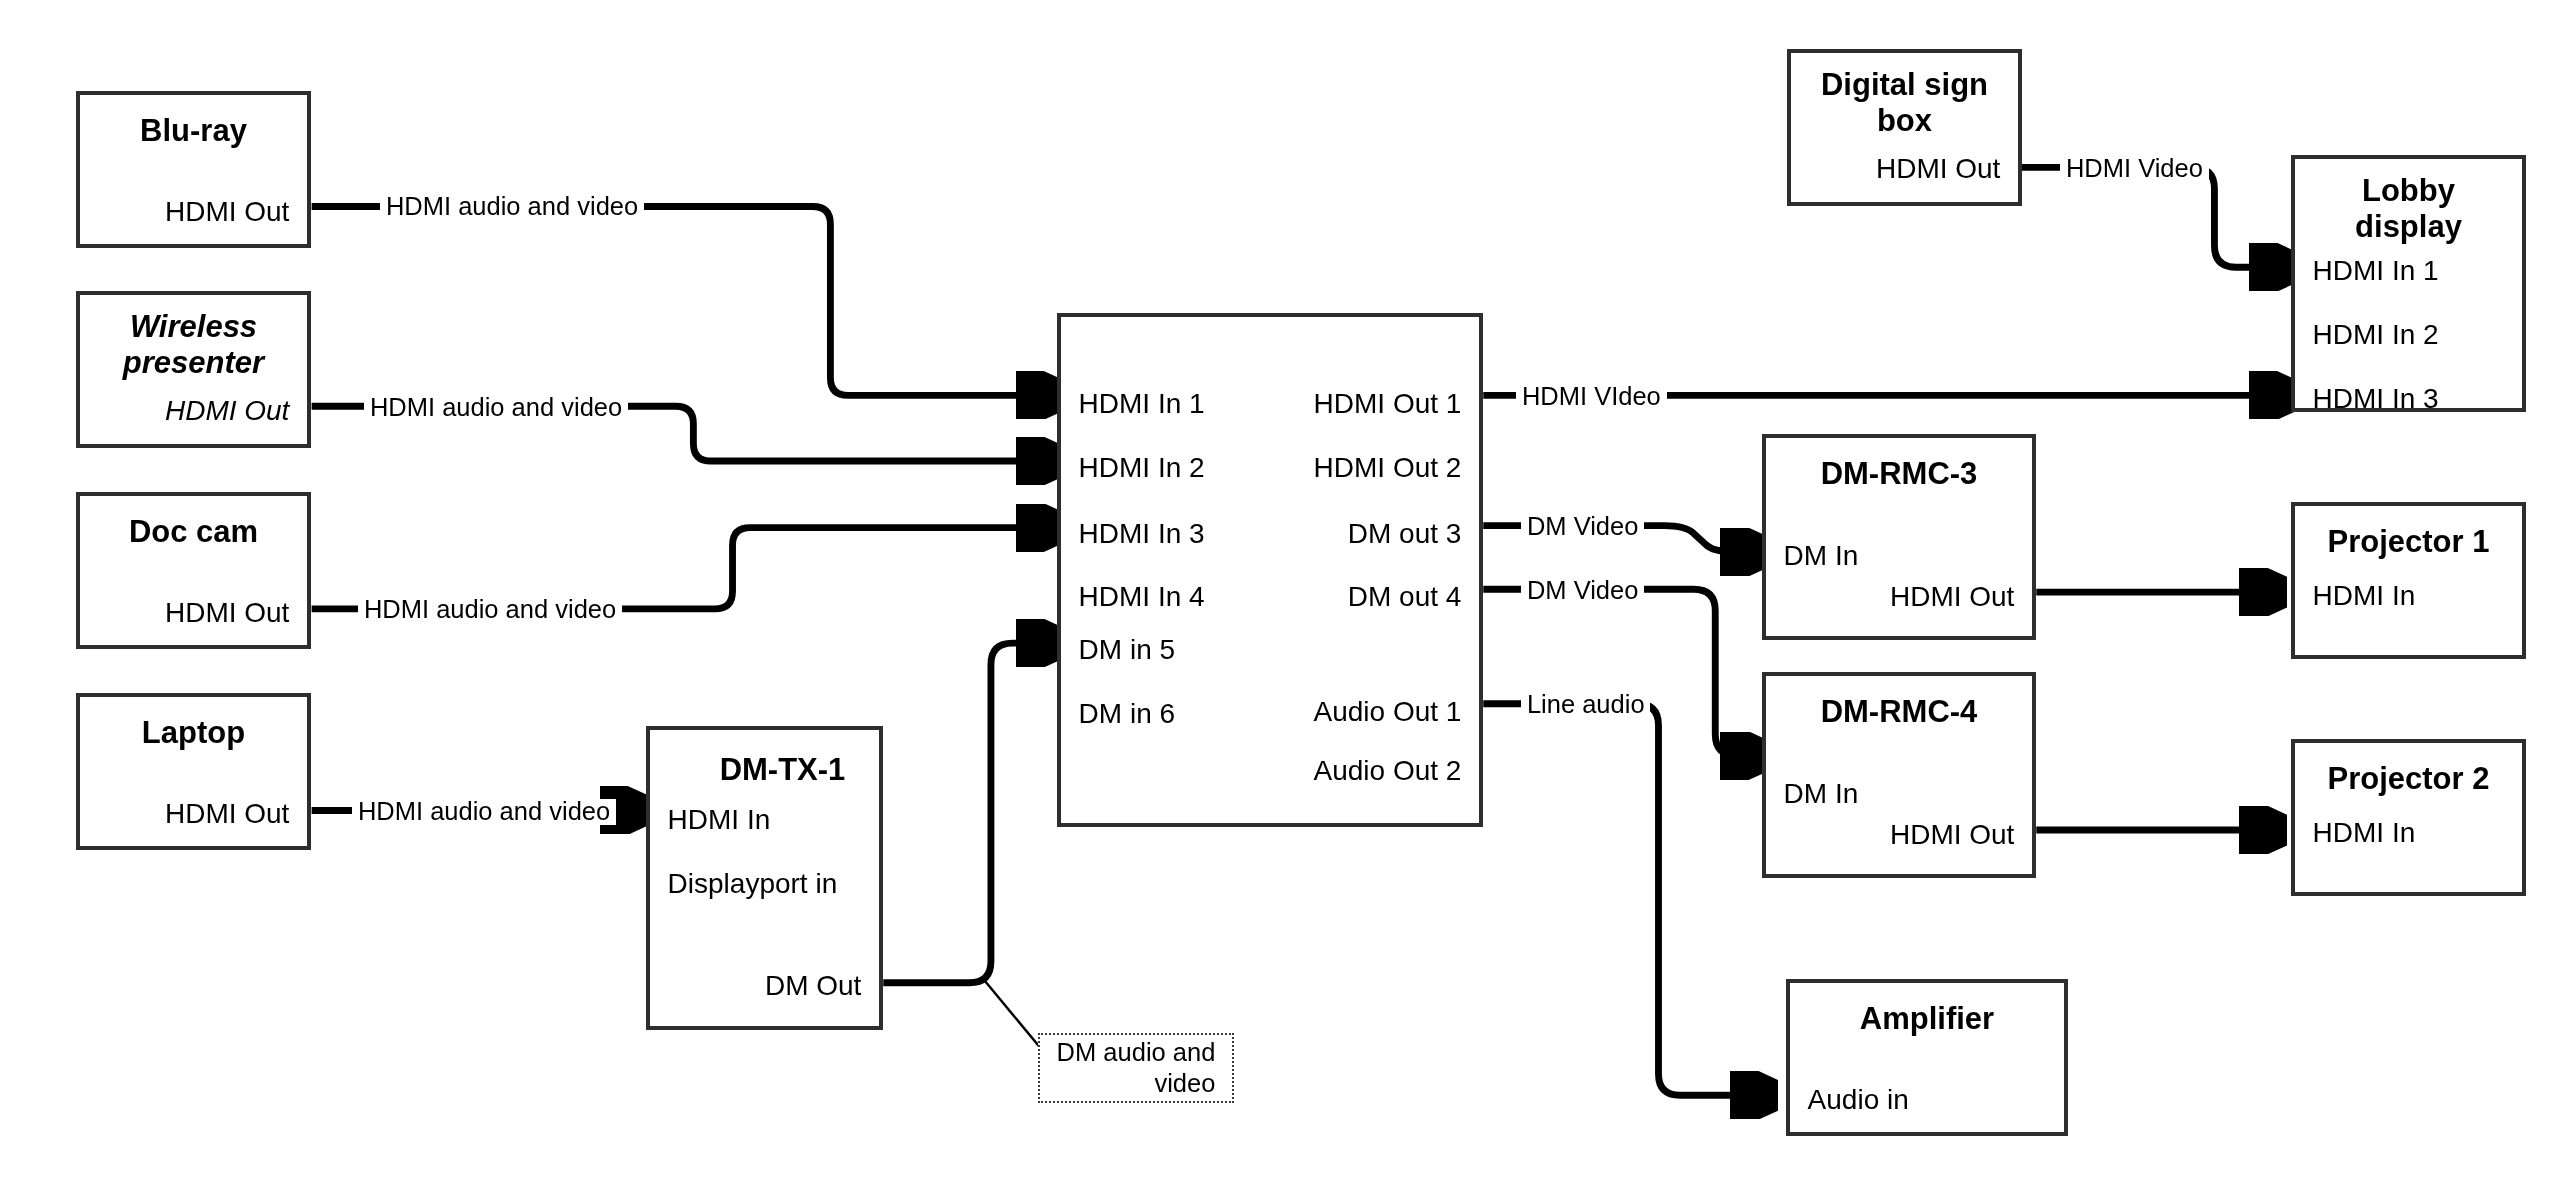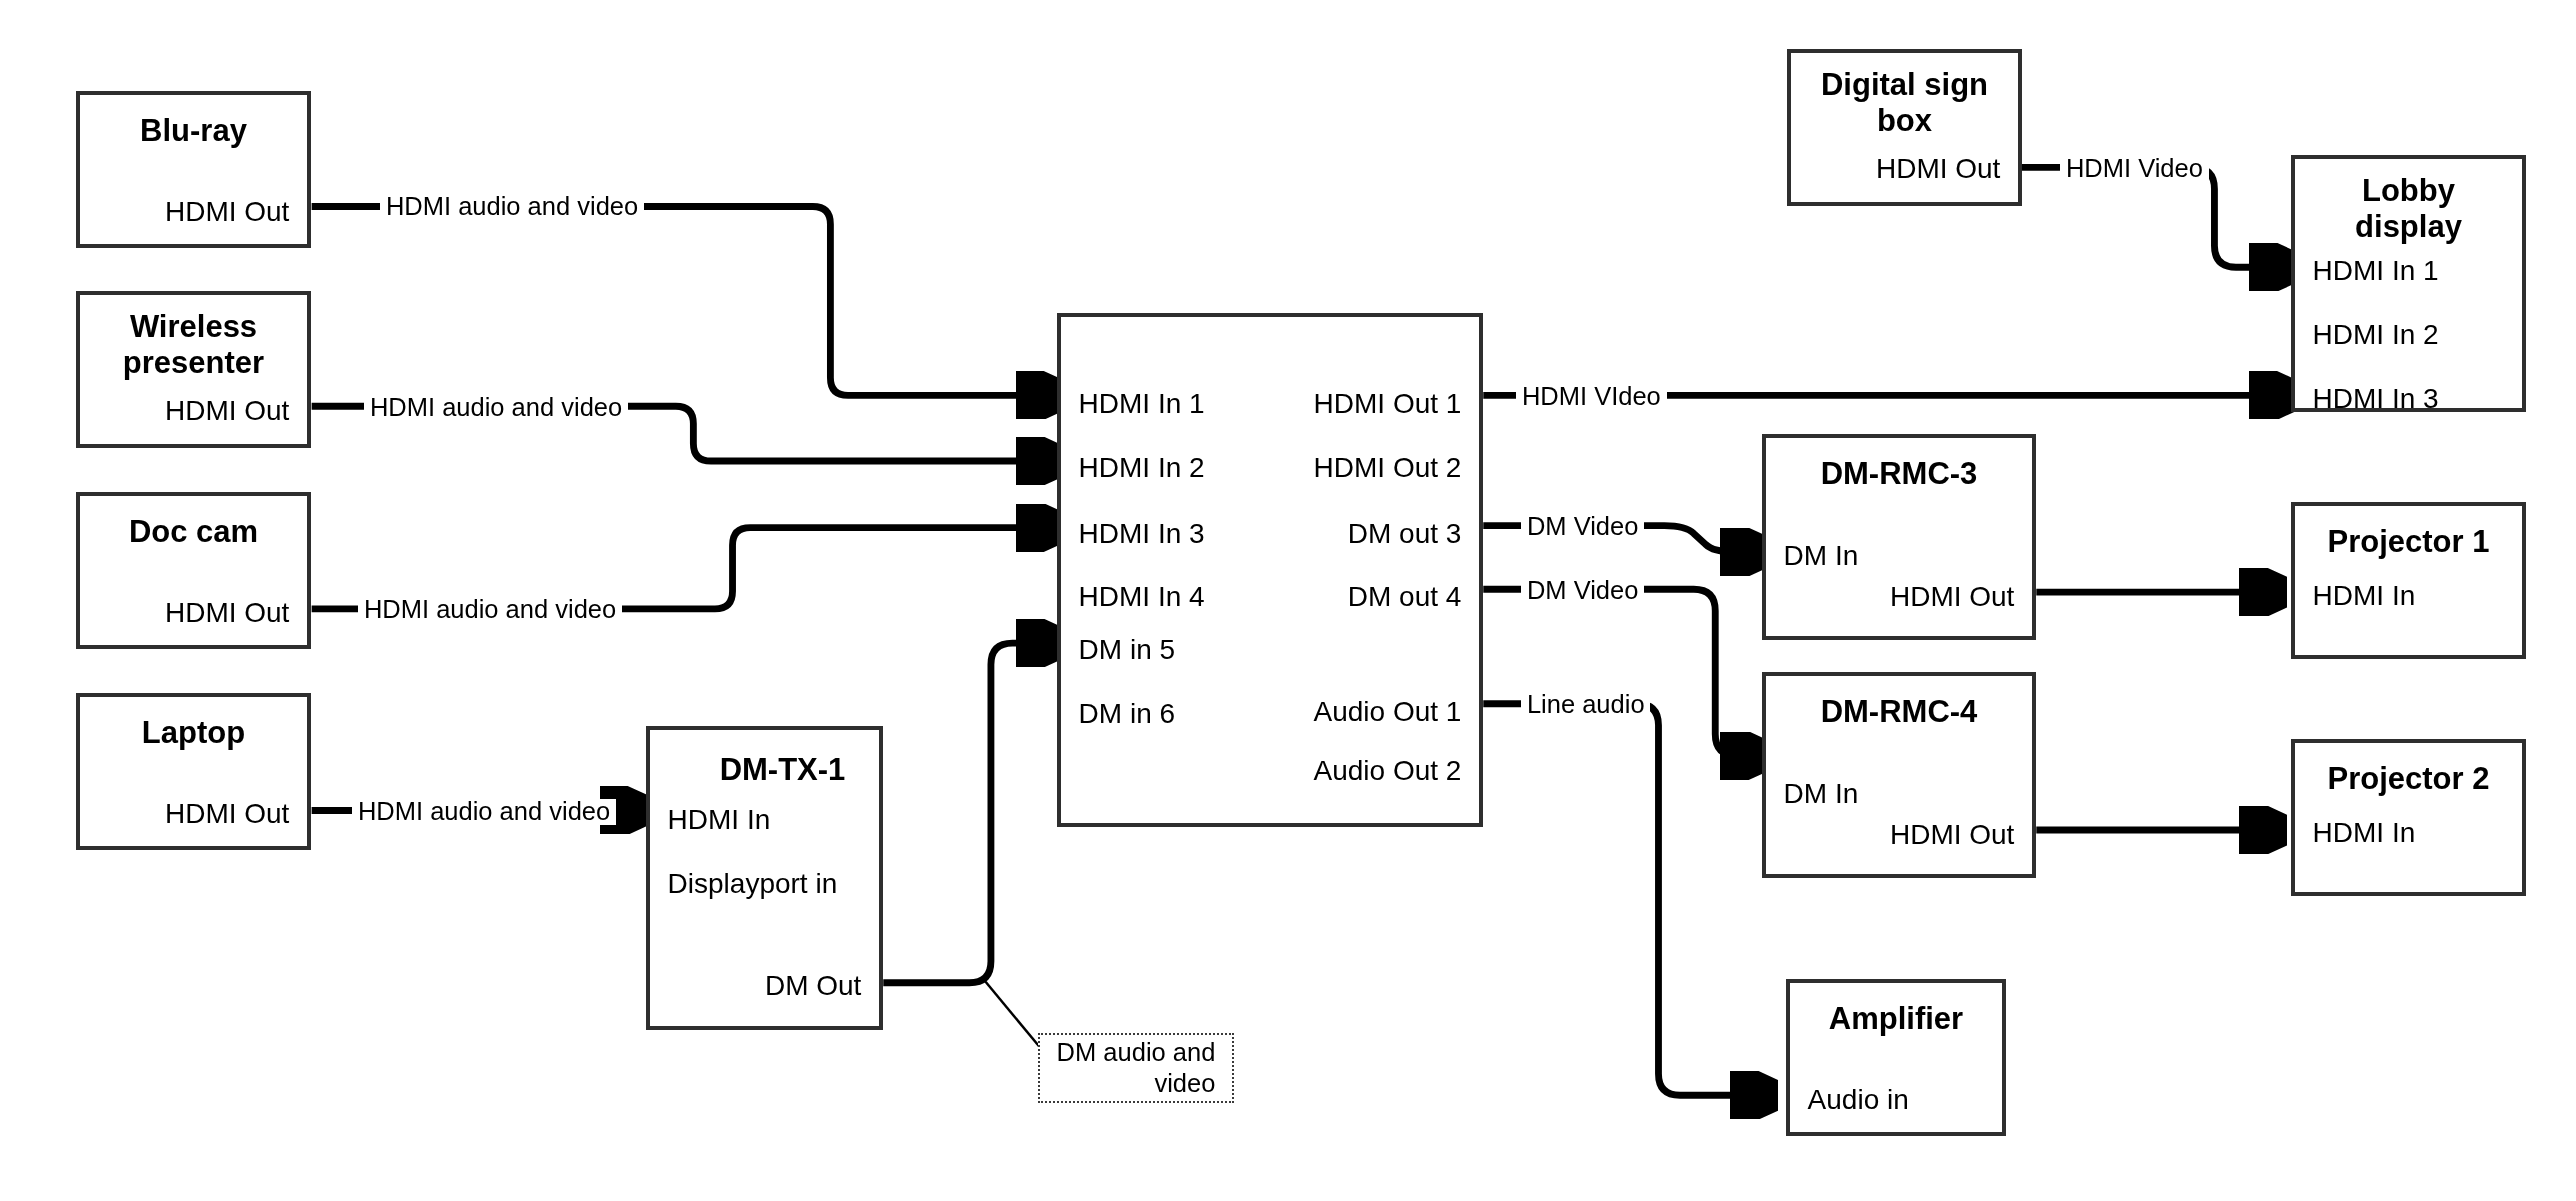--- a/index.html
+++ b/index.html
@@ -76,21 +76,21 @@
   <div class="wlabel" style="left:1516px;top:384px;font-size:25.5px;">HDMI VIdeo</div>
   <div class="wlabel" style="left:1521px;top:514px;font-size:25.5px;">DM Video</div>
   <div class="wlabel" style="left:1521px;top:578px;font-size:25.5px;">DM Video</div>
   <div class="wlabel" style="left:1521px;top:692px;font-size:25.5px;">Line audio</div>
 
   <div class="box" style="left:76px;top:91px;width:235px;height:157px;">
     <div class="title" style="top:17.6px;font-size:31px;">Blu-ray</div>
     <div class="port r" style="top:103px;font-size:28px;">HDMI Out</div>
   </div>
 
-  <div class="box" style="left:76px;top:291px;width:235px;height:157px;">
+  <div class="box" style="left:76px;top:291px;width:235px;height:157px;font-style:italic;">
     <div class="title" style="top:13.7px;font-size:31px;white-space:pre-line;">Wireless
 presenter</div>
     <div class="port r" style="top:102px;font-size:28px;">HDMI Out</div>
   </div>
 
   <div class="box" style="left:76px;top:492px;width:235px;height:157px;">
     <div class="title" style="top:17.6px;font-size:31px;">Doc cam</div>
     <div class="port r" style="top:103px;font-size:28px;">HDMI Out</div>
   </div>
 
@@ -151,21 +151,21 @@
   <div class="box" style="left:2291px;top:502px;width:235px;height:157px;">
     <div class="title" style="top:17.6px;font-size:31px;">Projector 1</div>
     <div class="port l" style="top:76px;font-size:28px;">HDMI In</div>
   </div>
 
   <div class="box" style="left:2291px;top:739px;width:235px;height:157px;">
     <div class="title" style="top:17.6px;font-size:31px;">Projector 2</div>
     <div class="port l" style="top:76px;font-size:28px;">HDMI In</div>
   </div>
 
-  <div class="box" style="left:1786px;top:979px;width:220px;height:157px;">
+  <div class="box" style="left:1786px;top:979px;width:282px;height:157px;">
     <div class="title" style="top:17.6px;font-size:31px;">Amplifier</div>
     <div class="port l" style="top:103px;font-size:28px;">Audio in</div>
   </div>
 
   <div class="callout" style="left:1038px;top:1033px;width:196px;height:70px;font-size:25.5px;">
     <span style="white-space:pre-line;">DM audio and
 video</span>
   </div>
 
 </div>

